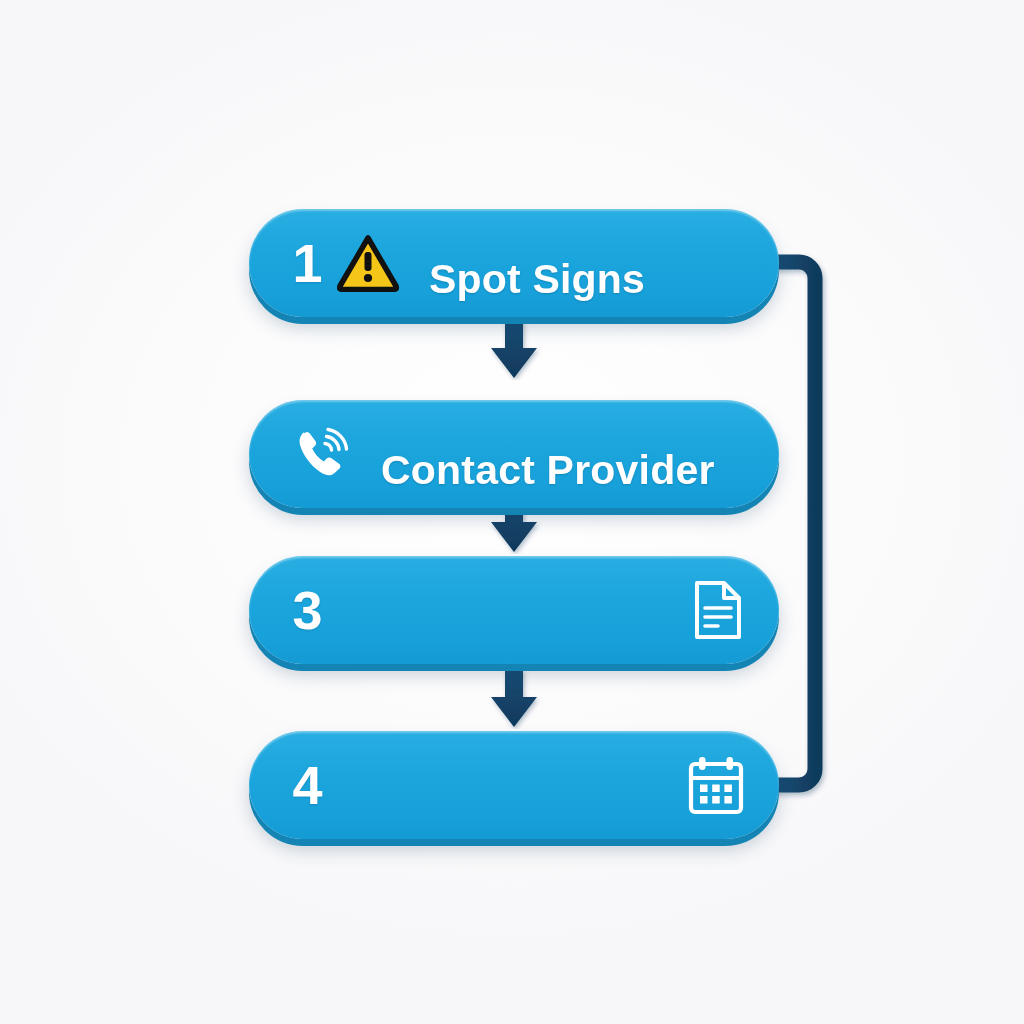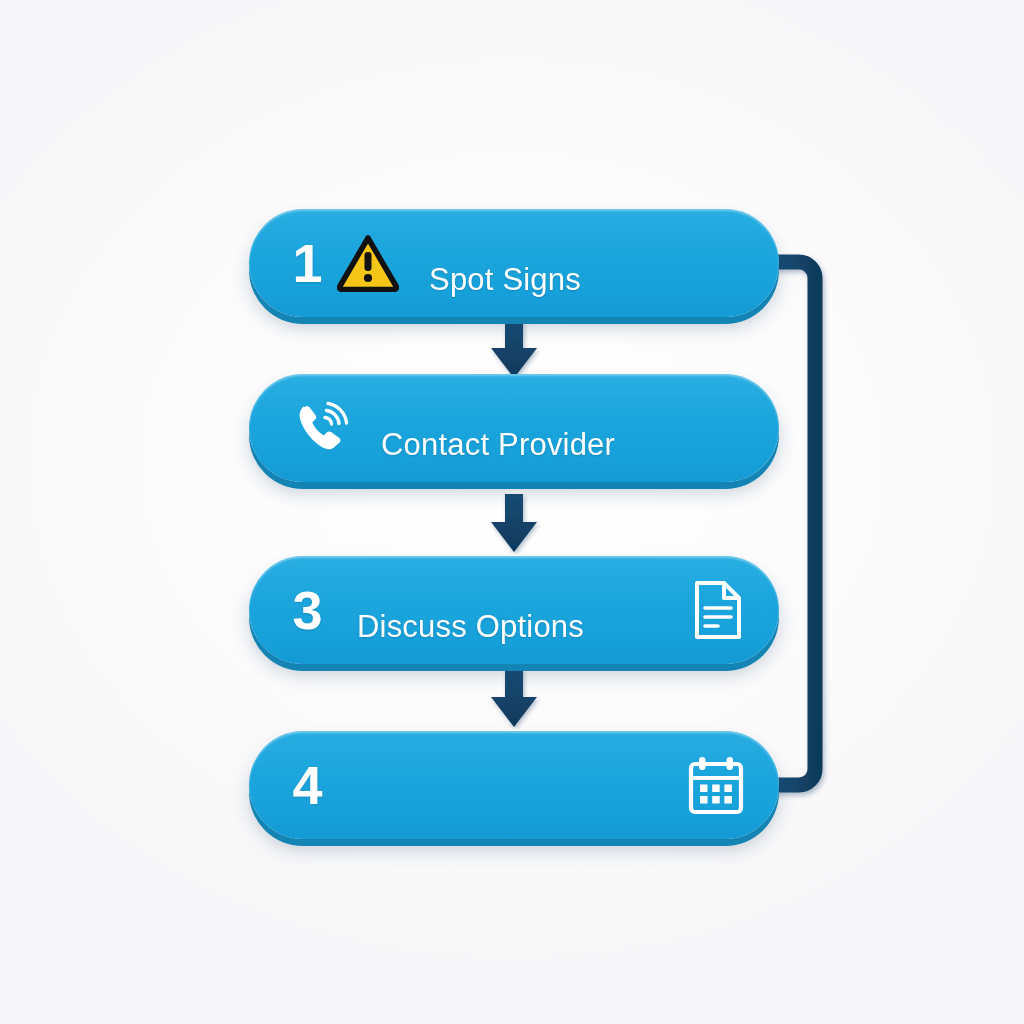--- a/index.html
+++ b/index.html
@@ -67,22 +67,22 @@
     line-height: 1;
     letter-spacing: -1px;
     width: 48px;
     text-align: center;
     flex: 0 0 auto;
     text-shadow: 0 1px 2px rgba(10, 70, 110, 0.25);
   }
 
   .step-label {
     color: #ffffff;
-    font-size: 31px;
-    font-weight: normal;
+    font-size: 41px;
+    font-weight: bold;
     letter-spacing: 0.2px;
     white-space: nowrap;
     text-shadow: 0 1px 2px rgba(10, 70, 110, 0.28);
     margin-top: 33px;
   }
 
   .icon-slot {
     flex: 0 0 auto;
     display: flex;
     align-items: center;
@@ -97,21 +97,21 @@
   .down-arrow {
     position: absolute;
     left: 484px;
     width: 60px;
     height: 60px;
     z-index: 2;
   }
 
   
   #step-1 { top: 209px; }
-  #step-2 { top: 374px; }
+  #step-2 { top: 400px; }
   #step-3 { top: 556px; }
   #step-4 { top: 731px; }
 
   #arrow-1-2 { top: 320px; }
   #arrow-2-3 { top: 494px; }
   #arrow-3-4 { top: 669px; }
 </style>
 </head>
 <body>
 
@@ -175,21 +175,20 @@
   </div>
 
   <svg class="down-arrow" id="arrow-2-3" viewBox="0 0 60 60" xmlns="http://www.w3.org/2000/svg">
     <path d="M21 0 H39 V28 H53 L30 58 L7 28 H21 Z" fill="url(#arrowGrad)" filter="url(#arrShadow)"></path>
   </svg>
 
   <div class="step-box" id="step-3">
     <div class="step-box-inner">
       <span class="step-number">3</span>
       <span class="spacer-mid"></span>
-      <span class="step-label">Discuss Options</span>
       <span class="icon-slot icon-right">
         <svg width="54" height="62" viewBox="0 0 54 62" xmlns="http://www.w3.org/2000/svg">
           <path d="M6 4 H33 L48 19 V58 H6 Z" fill="none" stroke="#ffffff" stroke-width="4" stroke-linejoin="round"></path>
           <path d="M33 4 V19 H48" fill="none" stroke="#ffffff" stroke-width="4" stroke-linejoin="round"></path>
           <line x1="14" y1="29" x2="40" y2="29" stroke="#ffffff" stroke-width="3.6" stroke-linecap="round"></line>
           <line x1="14" y1="38" x2="40" y2="38" stroke="#ffffff" stroke-width="3.6" stroke-linecap="round"></line>
           <line x1="14" y1="47" x2="27" y2="47" stroke="#ffffff" stroke-width="3.6" stroke-linecap="round"></line>
         </svg>
       </span>
     </div>

